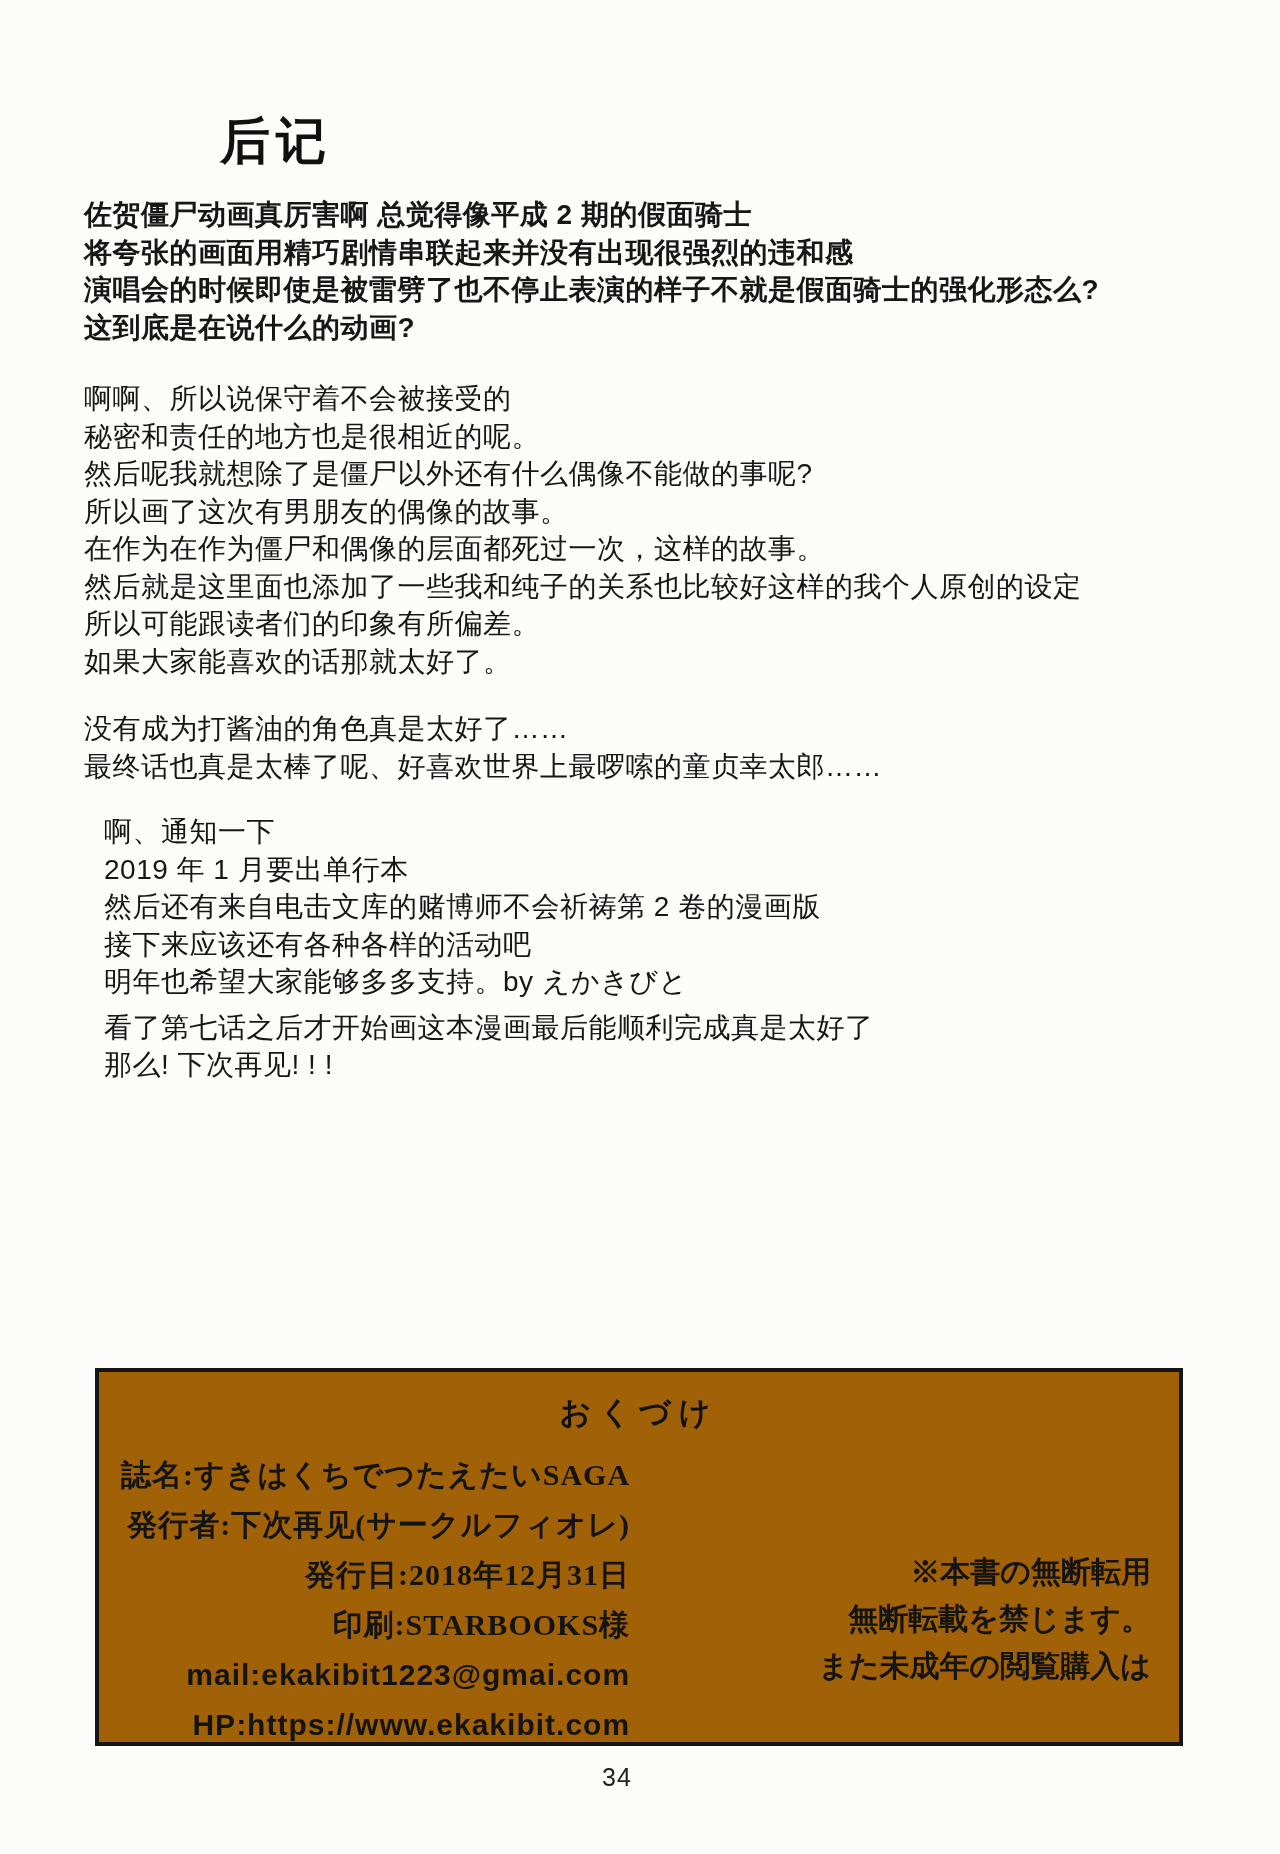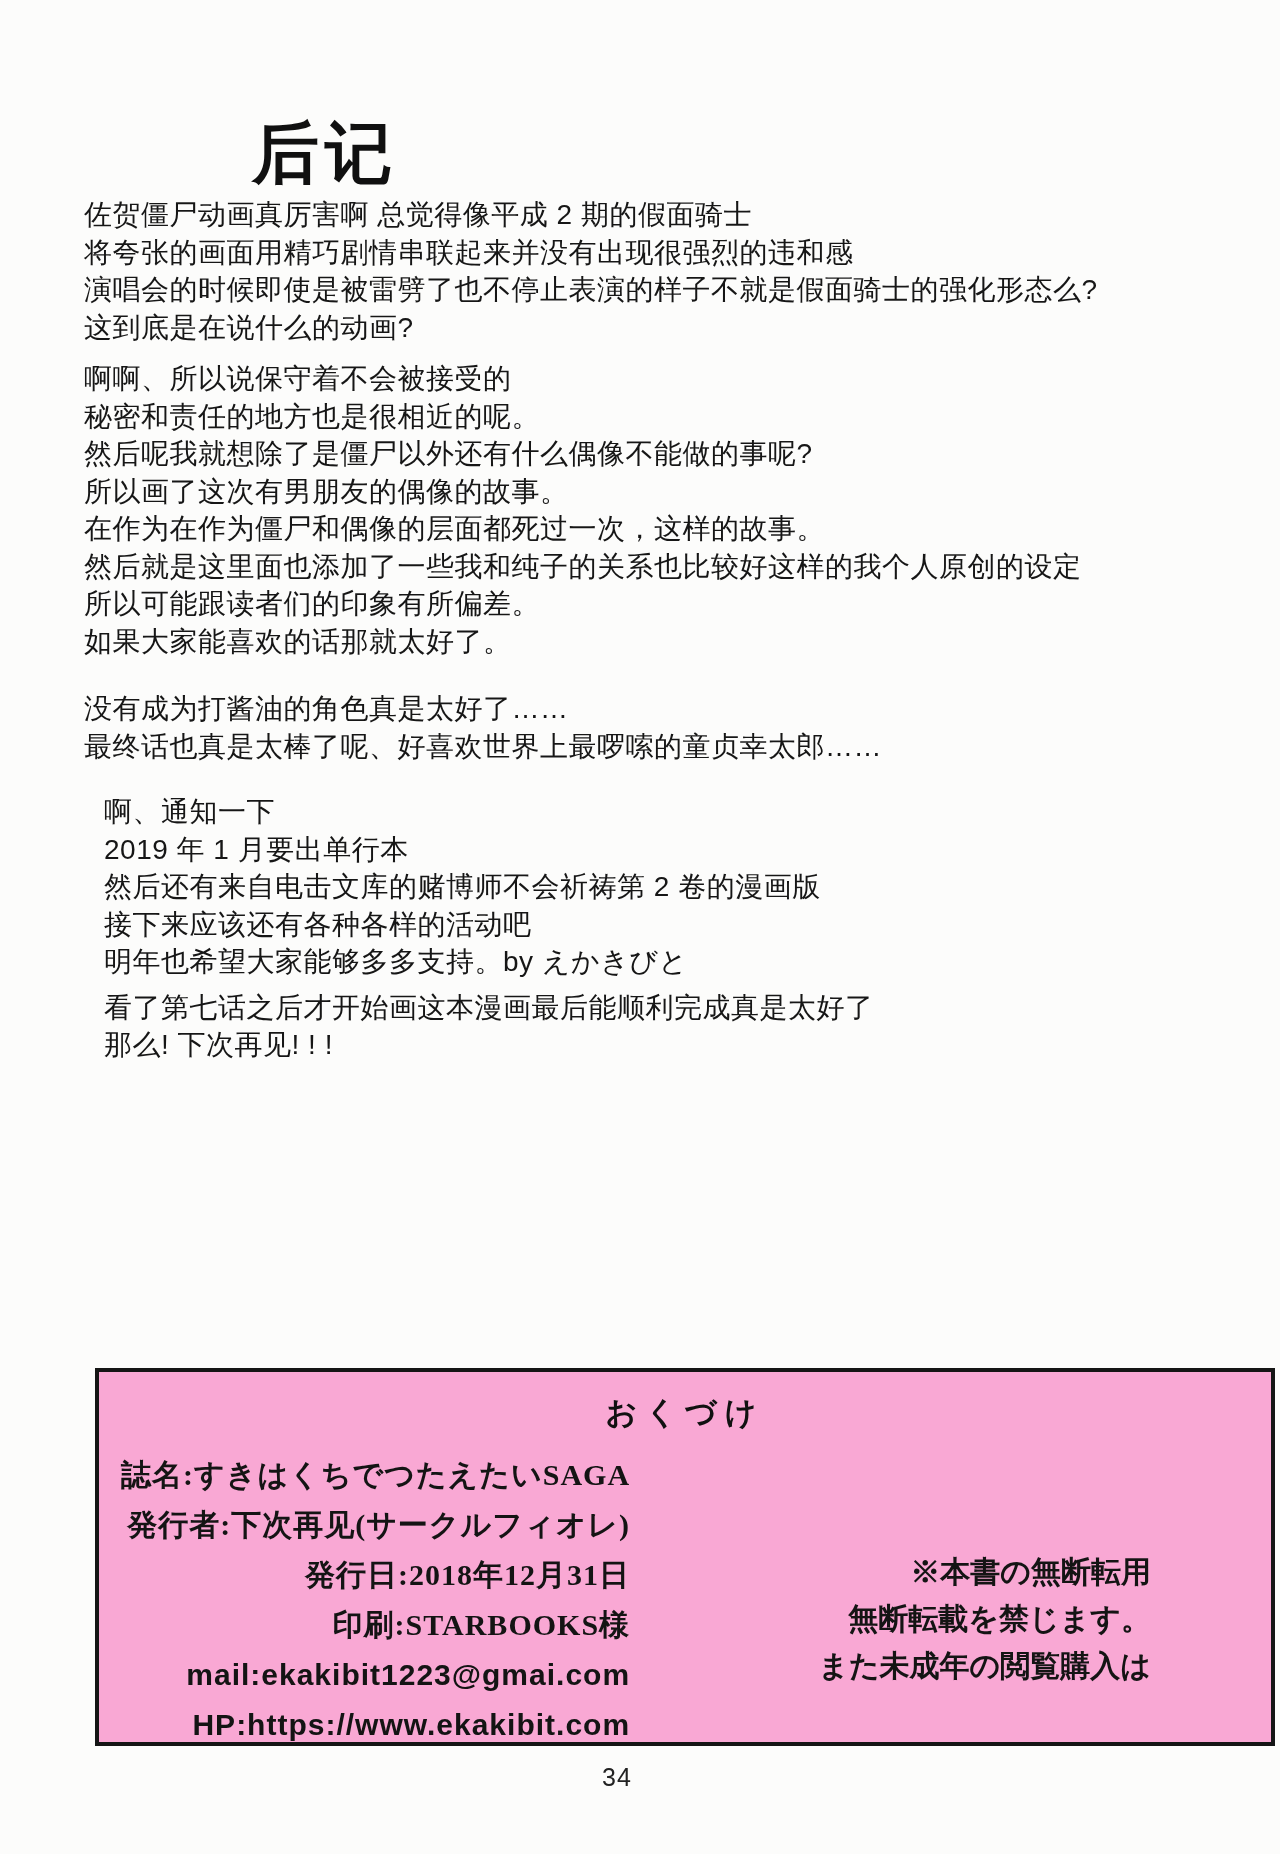--- a/index.html
+++ b/index.html
@@ -7,51 +7,50 @@
     position:relative;
     width:1280px;height:1854px;
     background:#fcfcfb;
     overflow:hidden;
     font-family:"Liberation Sans","DejaVu Sans",sans-serif;
     color:#141414;
   }
   .title{
     position:absolute;
     left:220px;top:108px;
-    font-size:67px;
+    font-size:50px;
     font-weight:700;
     letter-spacing:6px;
     color:#101010;
-    margin-left:32px;
   }
   .body-text{
     position:absolute;
     left:84px;top:196px;
     width:1120px;
     font-size:28px;
     color:#161616;
   }
   .para{margin:0 0 0 0;}
   .para .line{
     line-height:37.5px;
     white-space:nowrap;
     letter-spacing:0.5px;
   }
-  .para-1{margin-bottom:14px;}
+  .para-1{margin-bottom:34px;font-weight:bold;}
   .para-2{margin-bottom:30px;}
   .para-3{margin-bottom:28px;}
   .para-4{margin-bottom:8px;}
   .indented{padding-left:20px;}
   .colophon{
     position:absolute;
     left:95px;top:1368px;
-    width:1180px;height:378px;
+    width:1088px;height:378px;
     border:4px solid #151515;
     box-sizing:border-box;
-    background:#f9a8d4;
+    background:#a16207;
   }
   .colophon-heading{
     margin-top:20px;
     text-align:center;
     font-family:"Liberation Serif","DejaVu Serif",serif;
     font-size:31px;
     font-weight:600;
     letter-spacing:8px;
     color:#111;
   }

